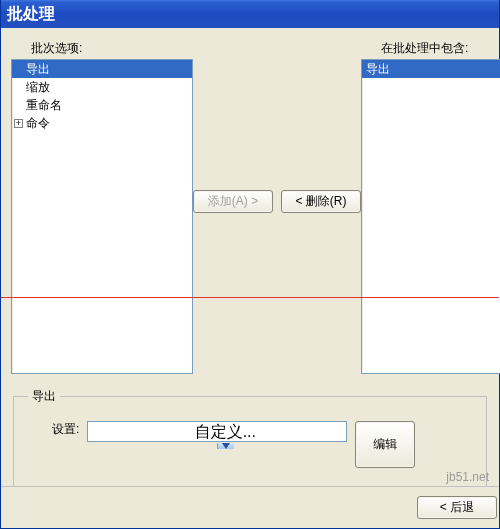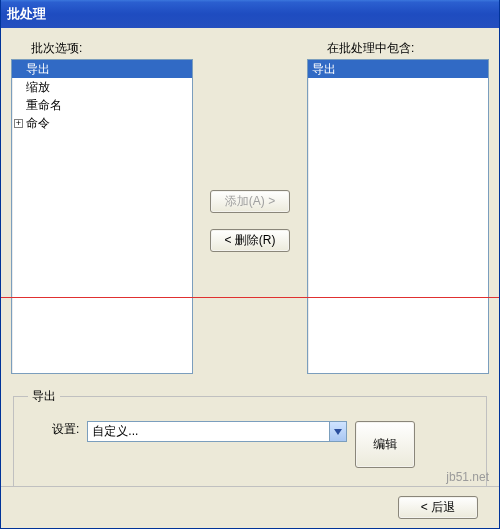--- a/index.html
+++ b/index.html
@@ -19,21 +19,21 @@
     border-top: none;
   }
   .titlebar {
     height: 28px;
     background: linear-gradient(to bottom, #3b77dd 0%, #2b5fd0 8%, #1e4cc0 50%, #244fbf 100%);
     color: #fff;
     display: flex;
     align-items: center;
     padding: 0 6px;
     font-weight: bold;
-    font-size: 13px;
+    font-size: 16px;
   }
   .body-area {
     position: relative;
     height: calc(100% - 28px - 42px);
     padding: 12px 10px 0 10px;
   }
   .columns {
     display: flex;
     gap: 0;
     align-items: flex-start;
@@ -72,25 +72,25 @@
     background: #fff;
     display: inline-flex;
     align-items: center; justify-content: center;
     font-size: 9px; line-height: 7px;
     margin-right: 3px;
     color: #000;
   }
   .mid-col {
     flex: 1;
     display: flex;
-    flex-direction: column;
+    flex-direction: row;
     align-items: center;
     justify-content: flex-start;
     padding-top: 150px;
-    gap: 16px;
+    gap: 8px;
   }
   .btn {
     background: linear-gradient(to bottom, #ffffff, #eceadb);
     border: 1px solid #8a867a;
     border-radius: 3px;
     padding: 2px 10px;
     font-size: 12px;
     font-family: inherit;
     min-width: 80px;
     text-align: center;
@@ -119,41 +119,42 @@
   }
   .row-settings .lbl { padding-left: 24px; }
   .combo {
     width: 260px;
     height: 21px;
     border: 1px solid #7b9ebd;
     background: #fff;
     display: flex;
     align-items: center;
     justify-content: space-between;
-    padding: 0 0 0 4px;
-    font-size: 12px;
+    padding: 0 0 0 16px;
+    font-size: 16px;
+    flex-direction: column;
   }
   .combo .arrow {
     width: 17px; height: 19px;
     background: linear-gradient(to bottom, #cfe3ff, #a9c7f2);
     border-left: 1px solid #7b9ebd;
     display: flex; align-items: center; justify-content: center;
   }
   .combo .arrow svg { width: 8px; height: 6px; }
   .footer {
     position: absolute;
     left: 0; right: 0; bottom: 0;
     height: 42px;
     border-top: 1px solid #c0c0c0;
     background: #ece9d8;
     display: flex;
     align-items: center;
     justify-content: flex-end;
     gap: 14px;
-    padding-right: 21px;
+    padding-right: 2px;
   }
   .redline {
     position: absolute;
     left: 0; right: 0;
     top: 269px;
     height: 0;
     border-top: 1px solid #e03030;
     pointer-events: none;
   }
   .watermark {

